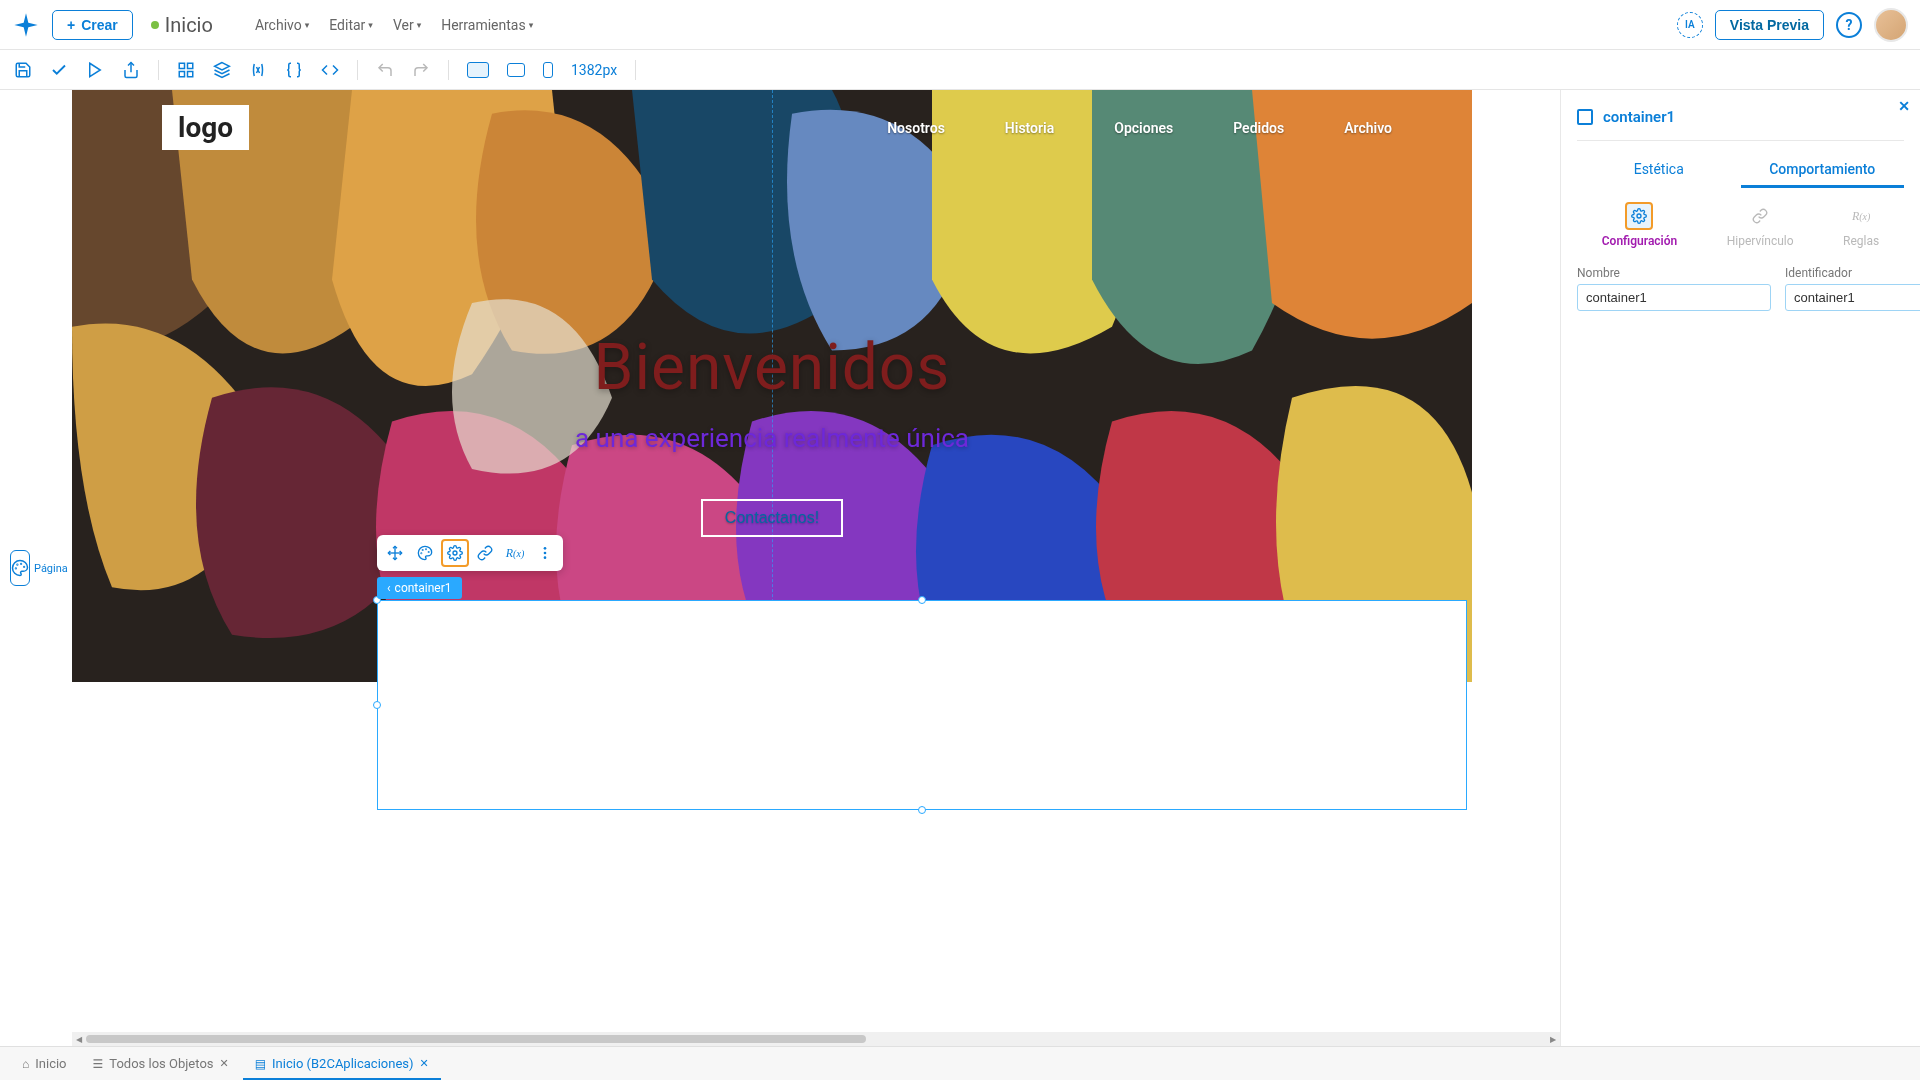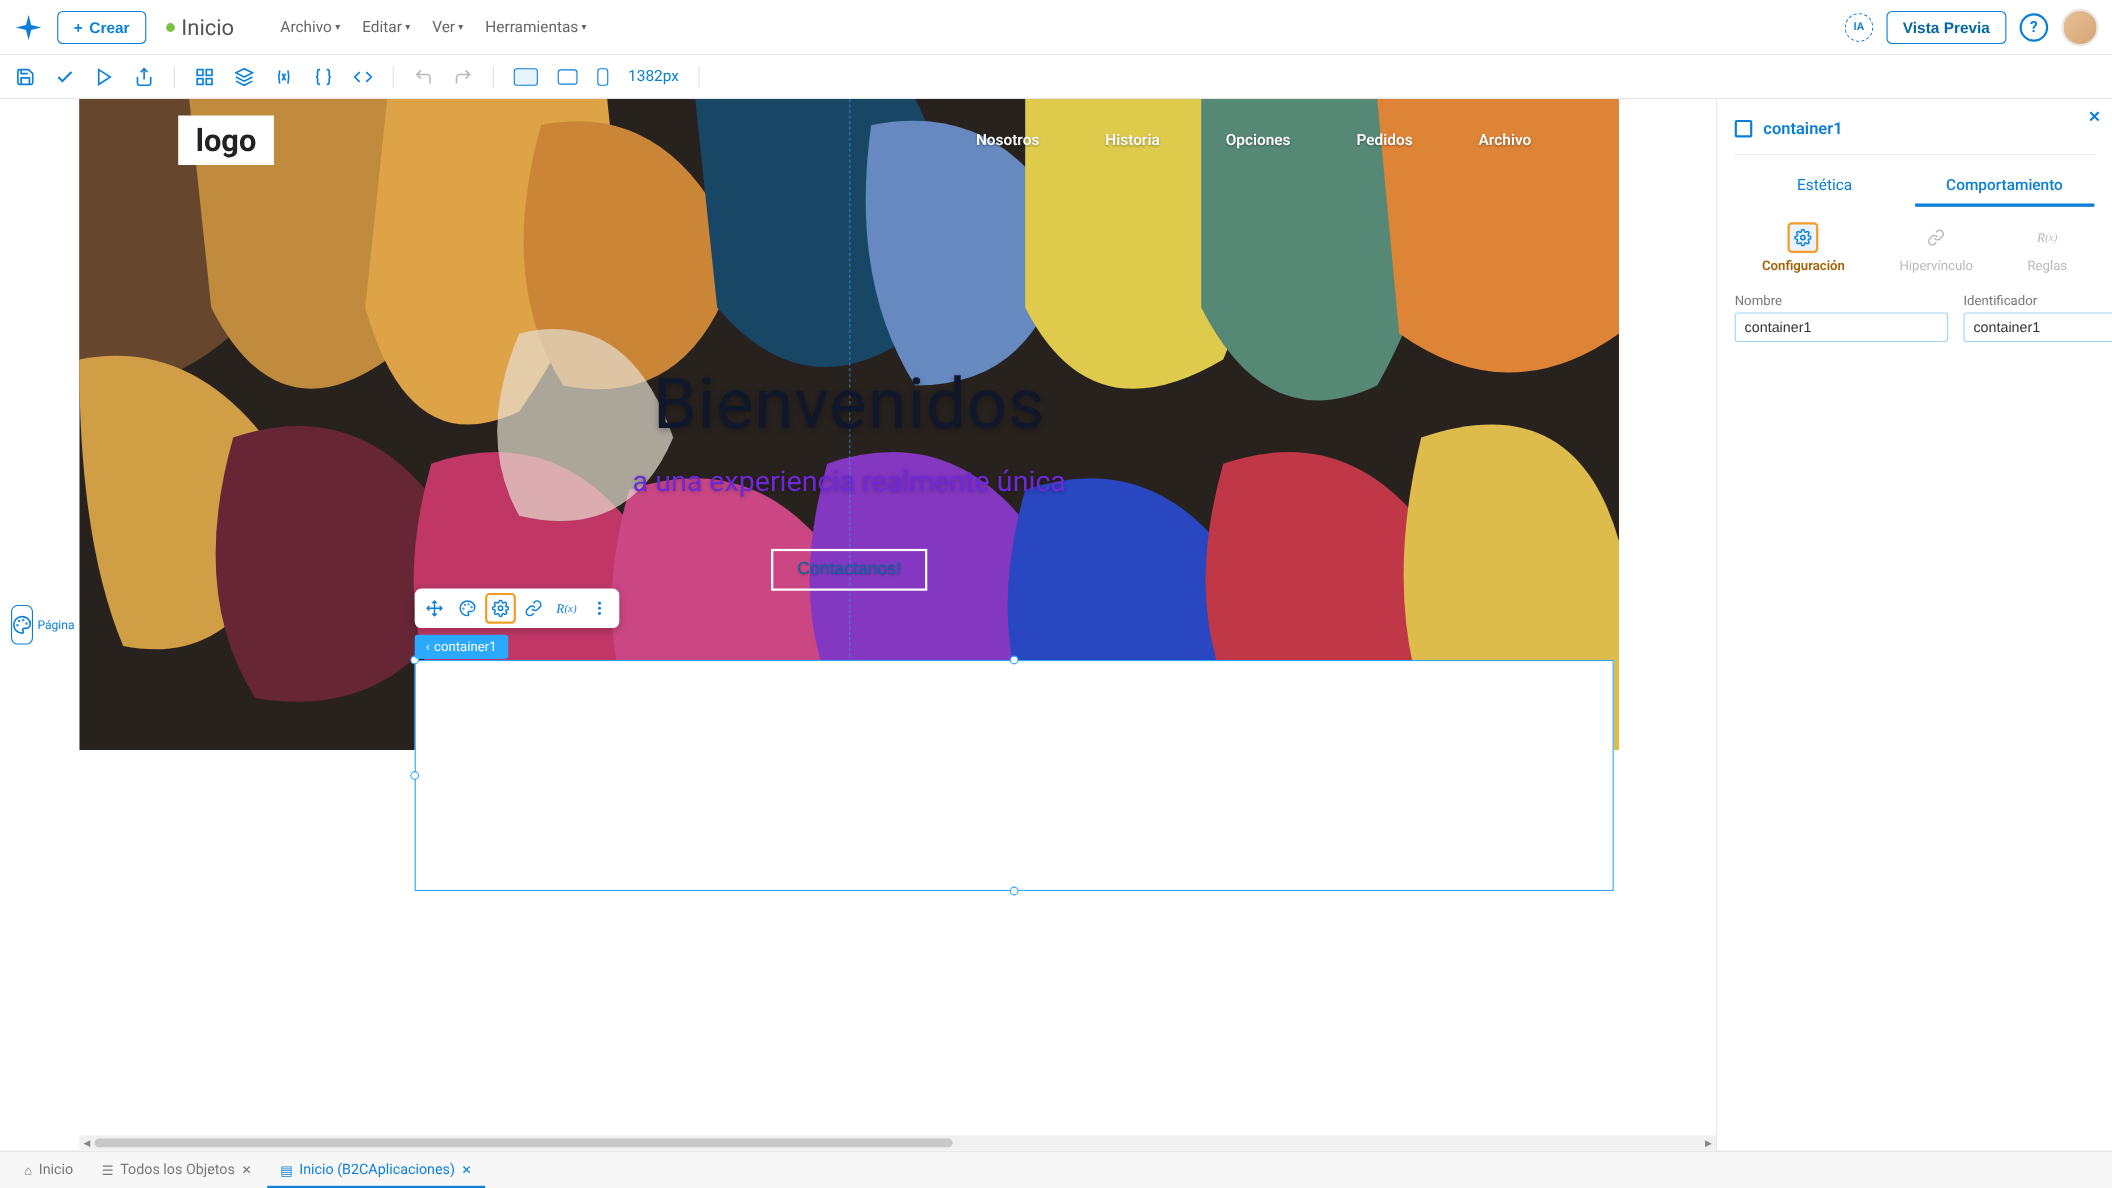--- a/index.html
+++ b/index.html
@@ -48,21 +48,21 @@
 
 .hero { position: relative; height: 592px; overflow: hidden; }
 .hero-bg { position: absolute; inset: 0; }
 .hero-bg svg { width: 100%; height: 100%; }
 .hero-overlay { position: absolute; inset: 0; background: rgba(0,0,0,0.04); }
 .hero-nav { position: absolute; top: 15px; left: 0; right: 0; height: 45px; display: flex; align-items: center; padding: 0 80px 0 90px; gap: 60px; }
 .hero-logo { background: #fff; color: #222; font-weight: 700; font-size: 28px; padding: 6px 16px; }
 .hero-nav-spacer { flex: 1; }
 .hero-nav-item { color: #fff; font-weight: 600; font-size: 14px; text-shadow: 0 1px 2px rgba(0,0,0,0.4); }
 .hero-center { position: absolute; top: 240px; left: 50%; transform: translateX(-50%); text-align: center; width: 100%; }
-.hero-title { color: #0f172a; font-size: 64px; font-weight: 400; text-shadow: 0 2px 6px rgba(0,0,0,0.3); letter-spacing: 1px; }
+.hero-title { color: #7f1d1d; font-size: 64px; font-weight: 400; text-shadow: 0 2px 6px rgba(0,0,0,0.3); letter-spacing: 1px; }
 .hero-sub { color: #6d28d9; font-size: 26px; margin-top: 18px; text-shadow: 0 1px 4px rgba(0,0,0,0.3); }
 .hero-cta { display: inline-block; margin-top: 46px; border: 2px solid #fff; color: #0369a1; padding: 8px 22px; font-size: 16px; background: transparent; cursor: pointer; text-shadow: 0 1px 2px rgba(0,0,0,0.3); }
 .center-guide { position: absolute; top: 0; bottom: 0; left: 50%; width: 1px; border-left: 1px dashed #2aa9ff; opacity: 0.6; }
 
 
 .float-toolbar { position: absolute; top: 445px; left: 305px; background: #fff; border-radius: 6px; box-shadow: 0 2px 8px rgba(0,0,0,0.2); display: flex; align-items: center; padding: 4px; gap: 2px; z-index: 10; }
 .float-btn { width: 28px; height: 28px; border-radius: 4px; display: flex; align-items: center; justify-content: center; color: #0b7fd8; cursor: pointer; font-size: 14px; }
 .float-btn.active { border: 2px solid #f39b29; background: #fff; }
 .float-btn.rules { font-family: serif; font-style: italic; font-size: 12px; }
 
@@ -84,21 +84,21 @@
 .close-panel { position: absolute; top: 8px; right: 10px; color: #0b7fd8; font-size: 14px; cursor: pointer; font-weight: 700; }
 .panel-header { display: flex; align-items: center; gap: 10px; color: #0b7fd8; font-weight: 600; font-size: 15px; padding: 6px 0 14px; border-bottom: 1px solid #e8e8e8; }
 .container-icon-box { width: 16px; height: 16px; border: 2px solid #0b7fd8; border-radius: 2px; }
 .panel-tabs { display: flex; margin-top: 12px; }
 .panel-tab { flex: 1; text-align: center; padding: 8px 0; color: #0b7fd8; font-size: 14px; cursor: pointer; }
 .panel-tab.active { border-bottom: 3px solid #0b7fd8; font-weight: 500; }
 .panel-subtabs { display: flex; justify-content: space-around; margin-top: 14px; }
 .subtab { display: flex; flex-direction: column; align-items: center; gap: 4px; font-size: 12px; cursor: pointer; }
 .subtab-icon { width: 28px; height: 28px; display: flex; align-items: center; justify-content: center; border-radius: 4px; color: #b9b9b9; }
 .subtab.active .subtab-icon { border: 2px solid #f39b29; color: #0b7fd8; background: #e8f3fb; }
-.subtab.active .subtab-label { color: #a16207; font-weight: 600; }
+.subtab.active .subtab-label { color: #a21caf; font-weight: 600; }
 .subtab-label { color: #b9b9b9; }
 .form-row { display: flex; gap: 14px; margin-top: 18px; }
 .form-col { flex: 1; display: flex; flex-direction: column; gap: 4px; }
 .form-label { font-size: 12px; color: #777; }
 .form-input { border: 1px solid #9ed4f5; border-radius: 3px; padding: 5px 8px; font-size: 13px; color: #333; }
 
 
 .bottom-tabs { height: 34px; border-top: 1px solid #e0e0e0; background: #f7f7f7; display: flex; align-items: center; padding: 0 10px; gap: 2px; }
 .bottom-tab { display: flex; align-items: center; gap: 6px; padding: 0 12px; height: 34px; color: #777; font-size: 13px; cursor: pointer; position: relative; }
 .bottom-tab.active { color: #0b7fd8; }

